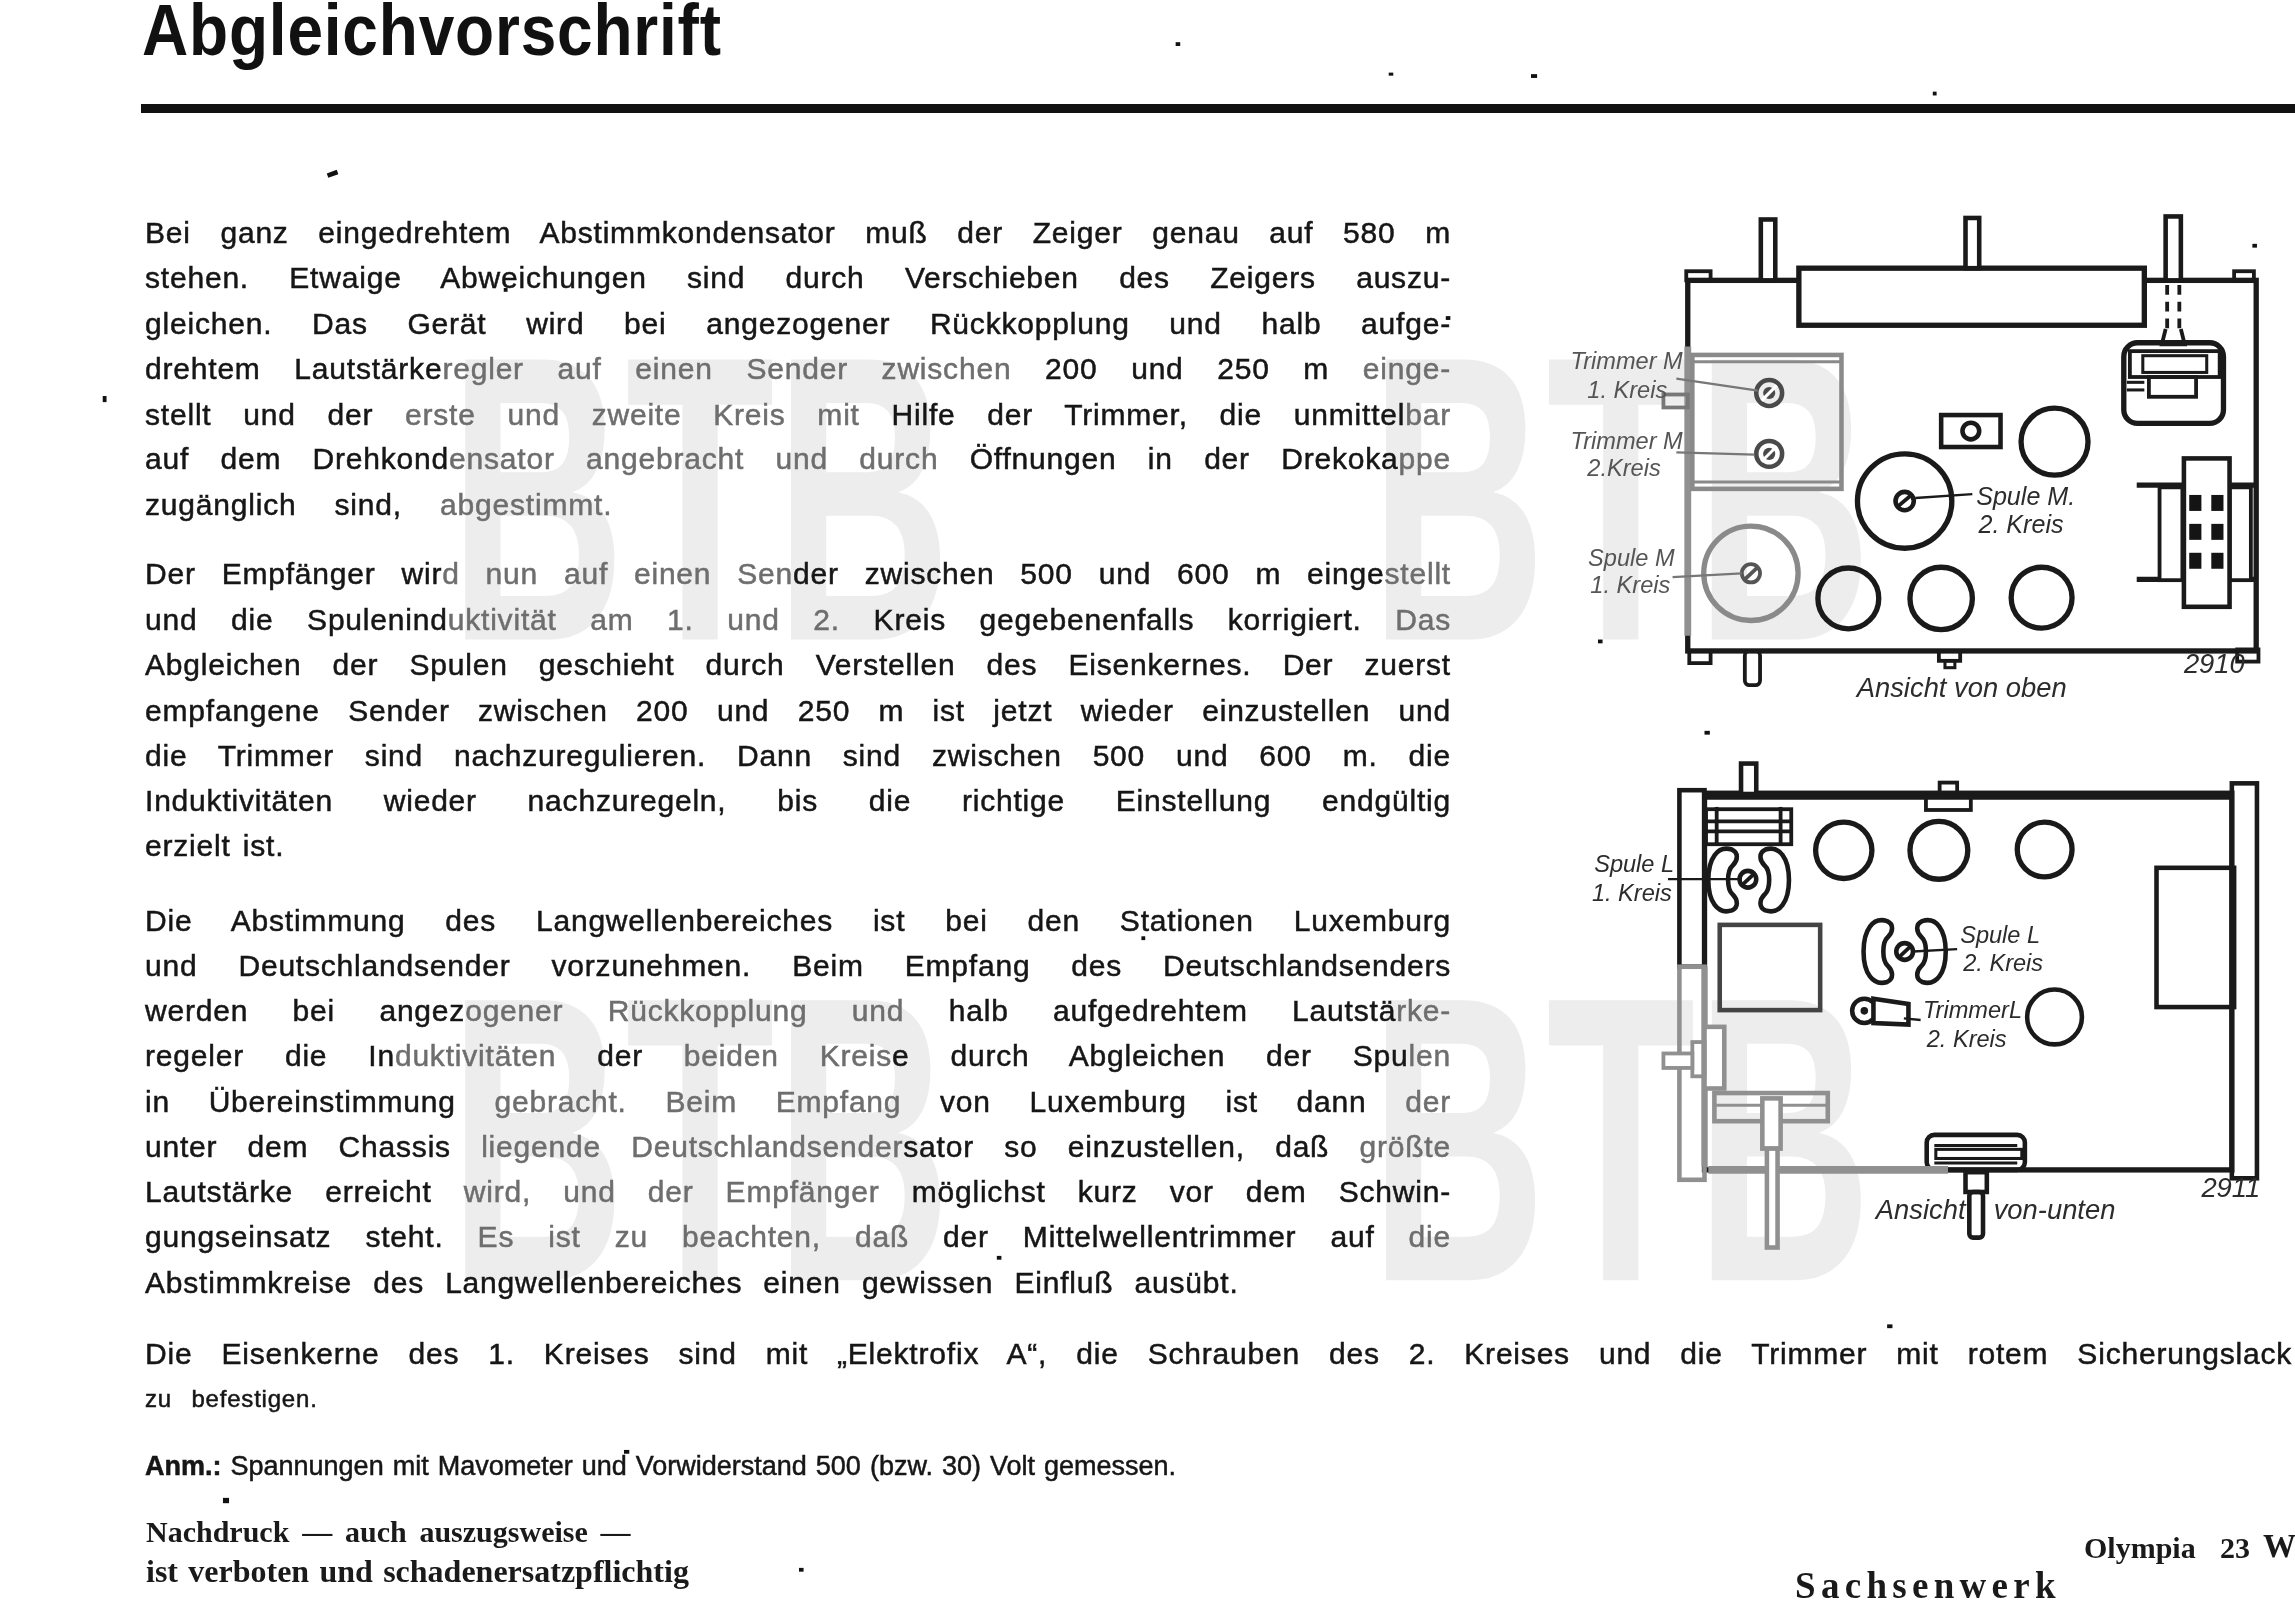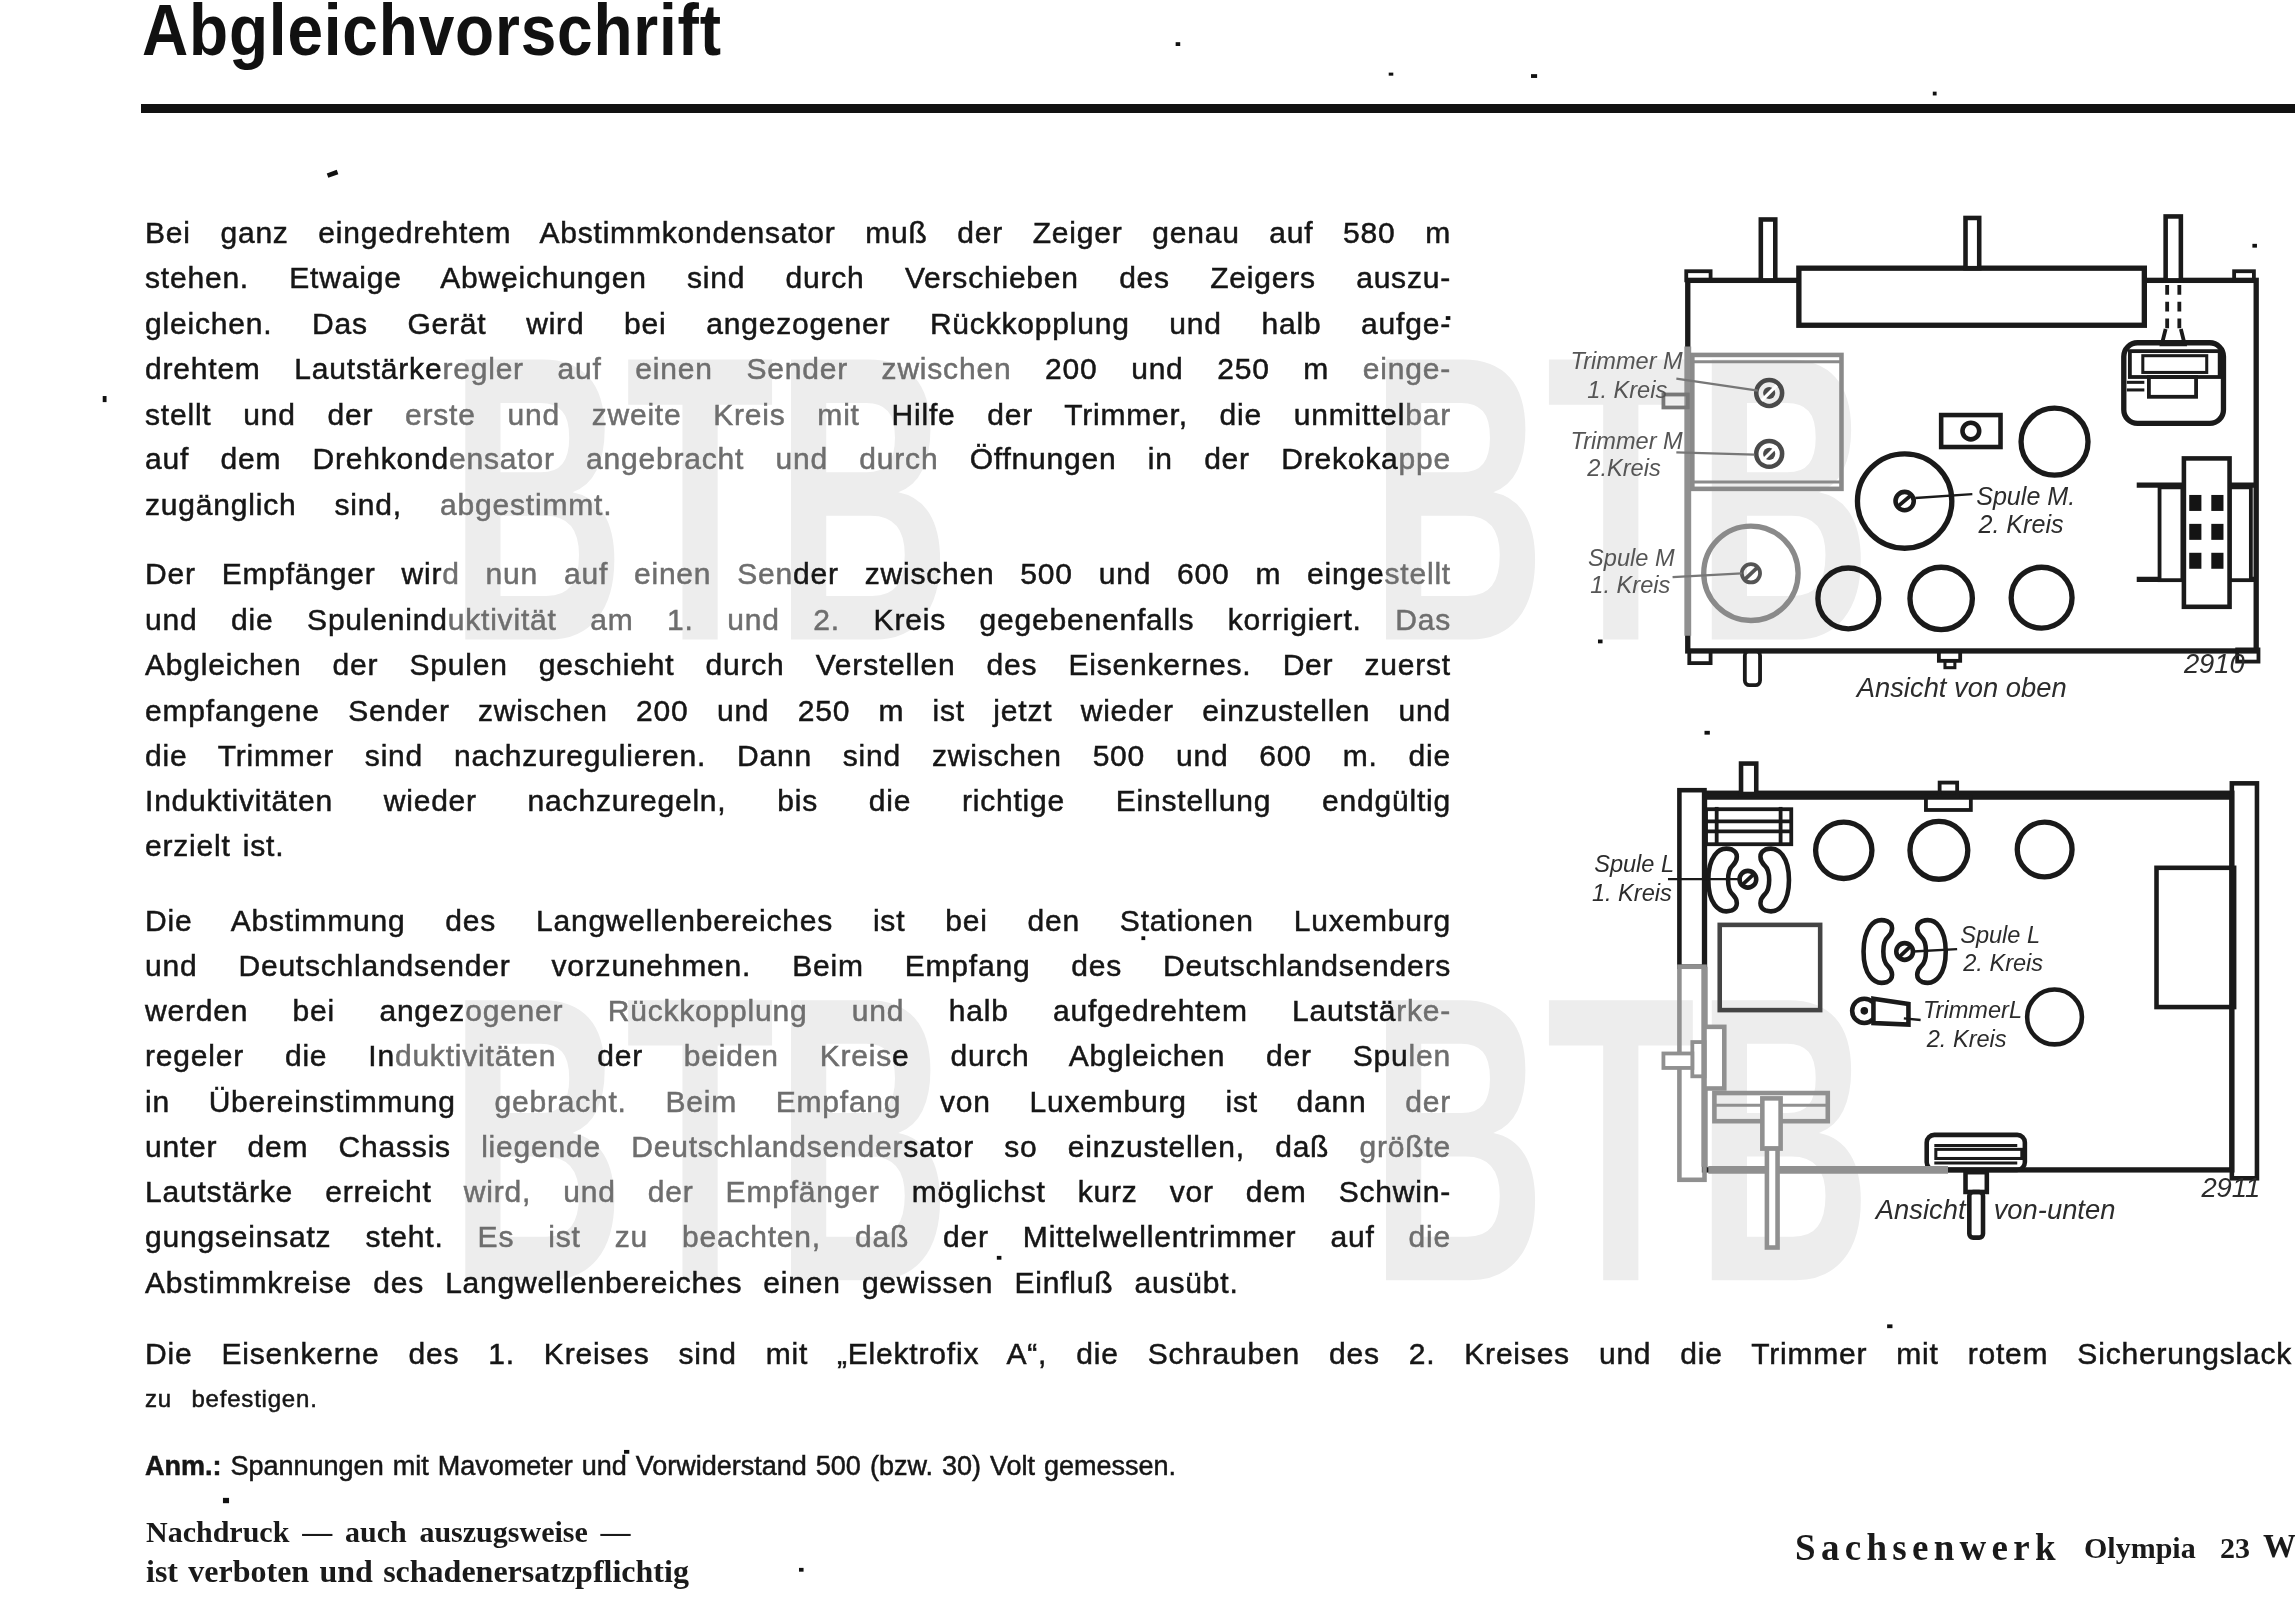--- a/index.html
+++ b/index.html
@@ -45,21 +45,21 @@
 <div class="line" style="top:1177px">Lautstärke erreicht <span class="g">wird, und der Empfänger</span> möglichst kurz vor dem Schwin-</div>
 <div class="line" style="top:1222px">gungseinsatz steht. <span class="g">Es ist zu beachten, daß</span> der Mittelwellentrimmer auf <span class="g">die</span></div>
 <div class="line last" style="top:1268px;word-spacing:12px">Abstimmkreise des Langwellenbereiches einen gewissen Einfluß ausübt.</div>
 
 <div class="line" style="top:1339px;width:2147px">Die Eisenkerne des 1. Kreises sind mit „Elektrofix A“, die Schrauben des 2. Kreises und die Trimmer mit rotem Sicherungslack</div>
 <div class="line last" style="top:1384px;word-spacing:12px;font-size:24px">zu befestigen.</div>
 <div class="line last" style="top:1451px;word-spacing:1.5px;font-size:27px;letter-spacing:0"><b>Anm.:</b> Spannungen mit Mavometer und Vorwiderstand 500 (bzw. 30) Volt gemessen.</div>
 
 <div class="t serif" style="left:146px;top:1515px;font-size:30px;word-spacing:5.3px">Nachdruck — auch auszugsweise —</div>
 <div class="t serif" style="left:146px;top:1553px;font-size:32px;word-spacing:2.3px">ist verboten und schadenersatzpflichtig</div>
-<div class="t serif" style="left:1795px;top:1526px;font-size:37px;letter-spacing:5.3px">Sachsenwerk</div>
+<div class="t serif" style="left:1795px;top:1564px;font-size:37px;letter-spacing:5.3px">Sachsenwerk</div>
 <div class="t serif" style="left:2084px;top:1531px;font-size:30px">Olympia</div>
 <div class="t serif" style="left:2220px;top:1531px;font-size:30px">23</div>
 <div class="t serif" style="left:2263px;top:1528px;font-size:33px">W</div>
 
 <svg id="ovl" width="2295" height="1623" viewBox="0 0 3016 2132" style="position:absolute;left:0;top:0;z-index:-1">
   <g fill="#ededed" font-family="Liberation Sans, sans-serif" font-weight="bold" font-size="535px">
     <text x="590" y="840" textLength="660" lengthAdjust="spacingAndGlyphs">BTB</text>
     <text x="1800" y="840" textLength="660" lengthAdjust="spacingAndGlyphs">BTB</text>
     <text x="590" y="1682" textLength="660" lengthAdjust="spacingAndGlyphs">BTB</text>
     <text x="1800" y="1682" textLength="660" lengthAdjust="spacingAndGlyphs">BTB</text>

